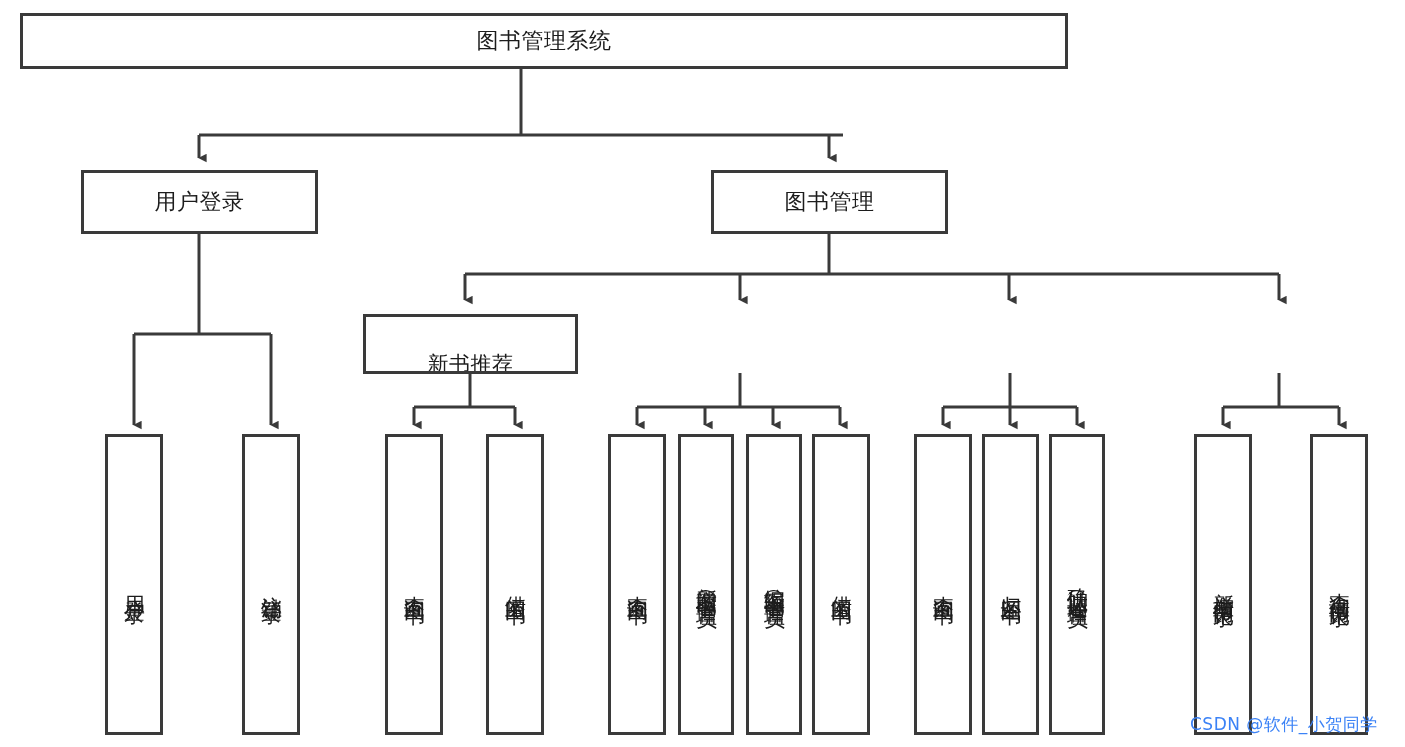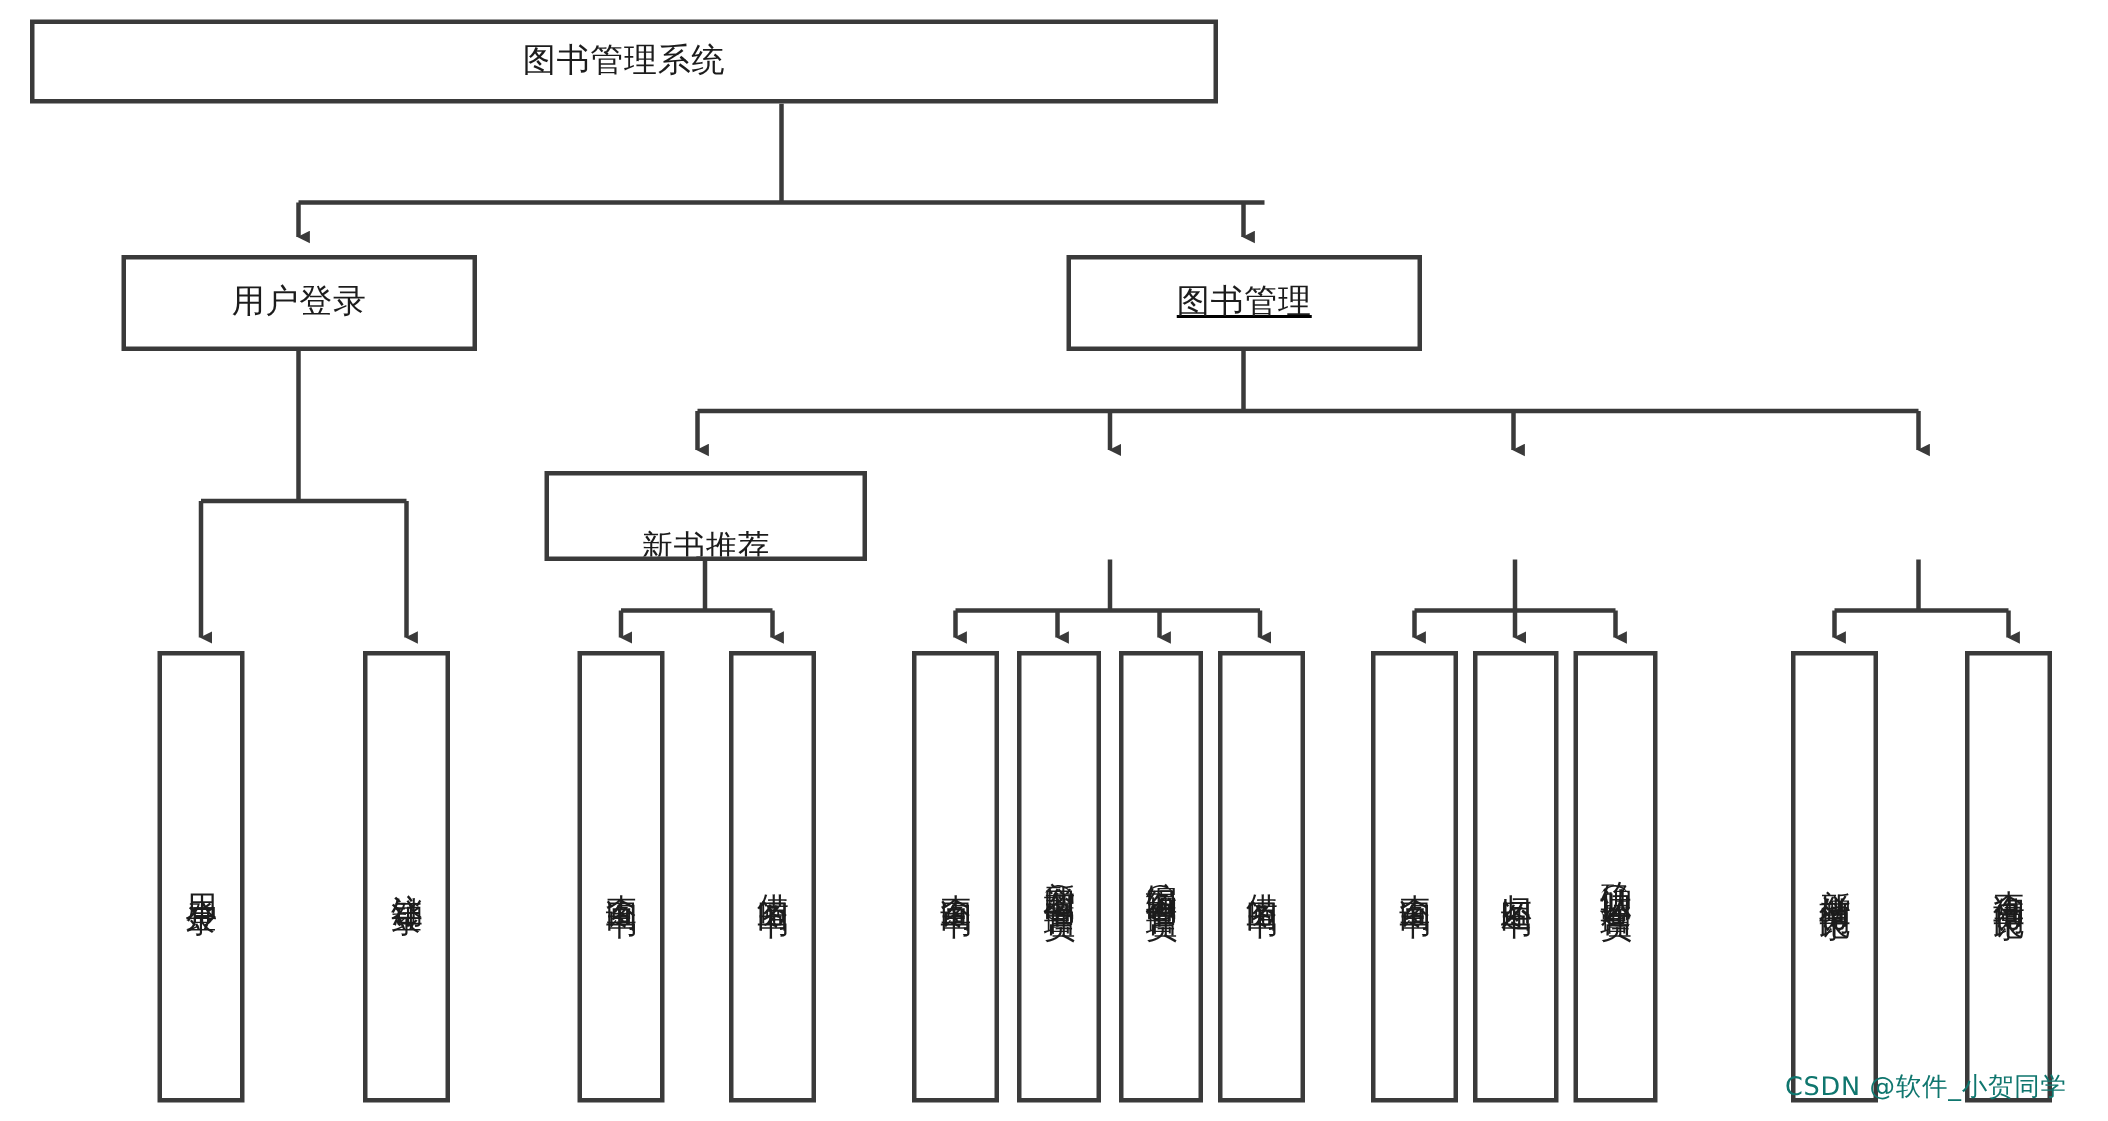--- a/index.html
+++ b/index.html
@@ -50,21 +50,21 @@
     white-space: nowrap;
   }
   .node-box.root .node-label { font-size: 22px; }
   .node-box.level1 .node-label { font-size: 22px; }
   .node-box.level2 .node-label { font-size: 21px; margin-top: 40px; }
   #watermark {
     position: absolute;
     left: 1190px;
     top: 713px;
     font-size: 17px;
-    color: #0f766e;
+    color: #3b82f6;
     white-space: nowrap;
     letter-spacing: 0.5px;
   }
 </style>
 </head>
 <body>
 
 <div id="diagram-root">
 
   <svg id="diagram-svg" viewBox="0 0 1405 747" xmlns="http://www.w3.org/2000/svg">
@@ -110,28 +110,28 @@
       <path d="M1010,407 L1010,425" marker-end="url(#arrowhead)"></path>
       <path d="M1077,407 L1077,425" marker-end="url(#arrowhead)"></path>
 
       <path d="M1279,373 L1279,407"></path>
       <path d="M1223,407 L1339,407"></path>
       <path d="M1223,407 L1223,425" marker-end="url(#arrowhead)"></path>
       <path d="M1339,407 L1339,425" marker-end="url(#arrowhead)"></path>
     </g>
   </svg>
 
-  <div class="node-box root" style="left:20px; top:13px; width:792px; height:56px;">
+  <div class="node-box root" style="left:20px; top:13px; width:1048px; height:56px;">
     <span class="node-label">图书管理系统</span>
   </div>
 
   <div class="node-box level1" style="left:81px; top:170px; width:237px; height:64px;">
     <span class="node-label">用户登录</span>
   </div>
-  <div class="node-box level1" style="left:711px; top:170px; width:237px; height:64px;text-decoration:underline;">
+  <div class="node-box level1" style="left:711px; top:170px; width:237px; height:64px;">
     <span class="node-label">图书管理</span>
   </div>
 
   <div class="node-box level2" style="left:363px; top:314px; width:215px; height:60px;">
     <span class="node-label">新书推荐</span>
   </div>
 
   <div class="node-box vertical" style="left:105px; top:434px; width:58px; height:301px;">
     <span class="node-label">用户登录</span>
   </div>

